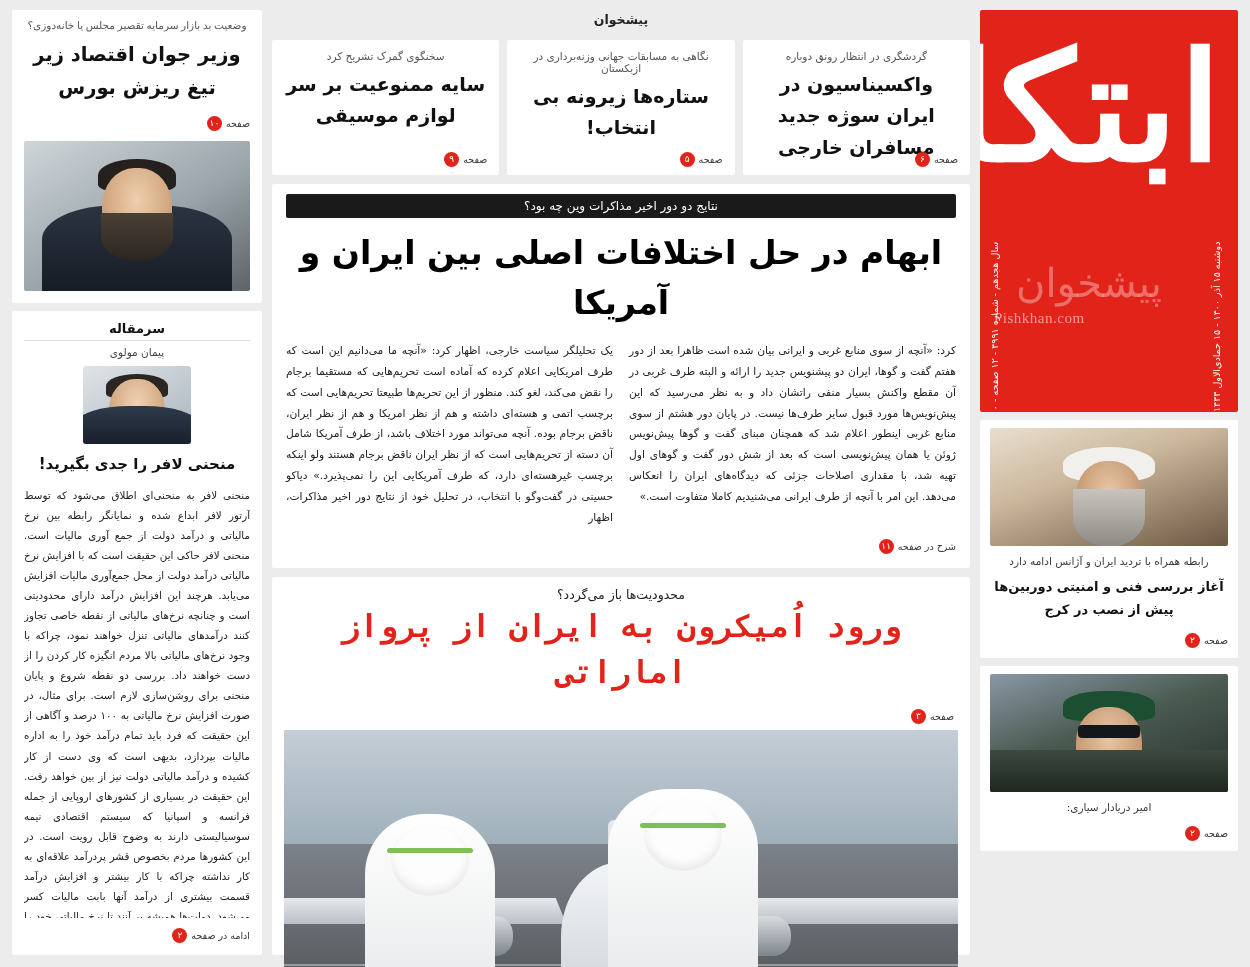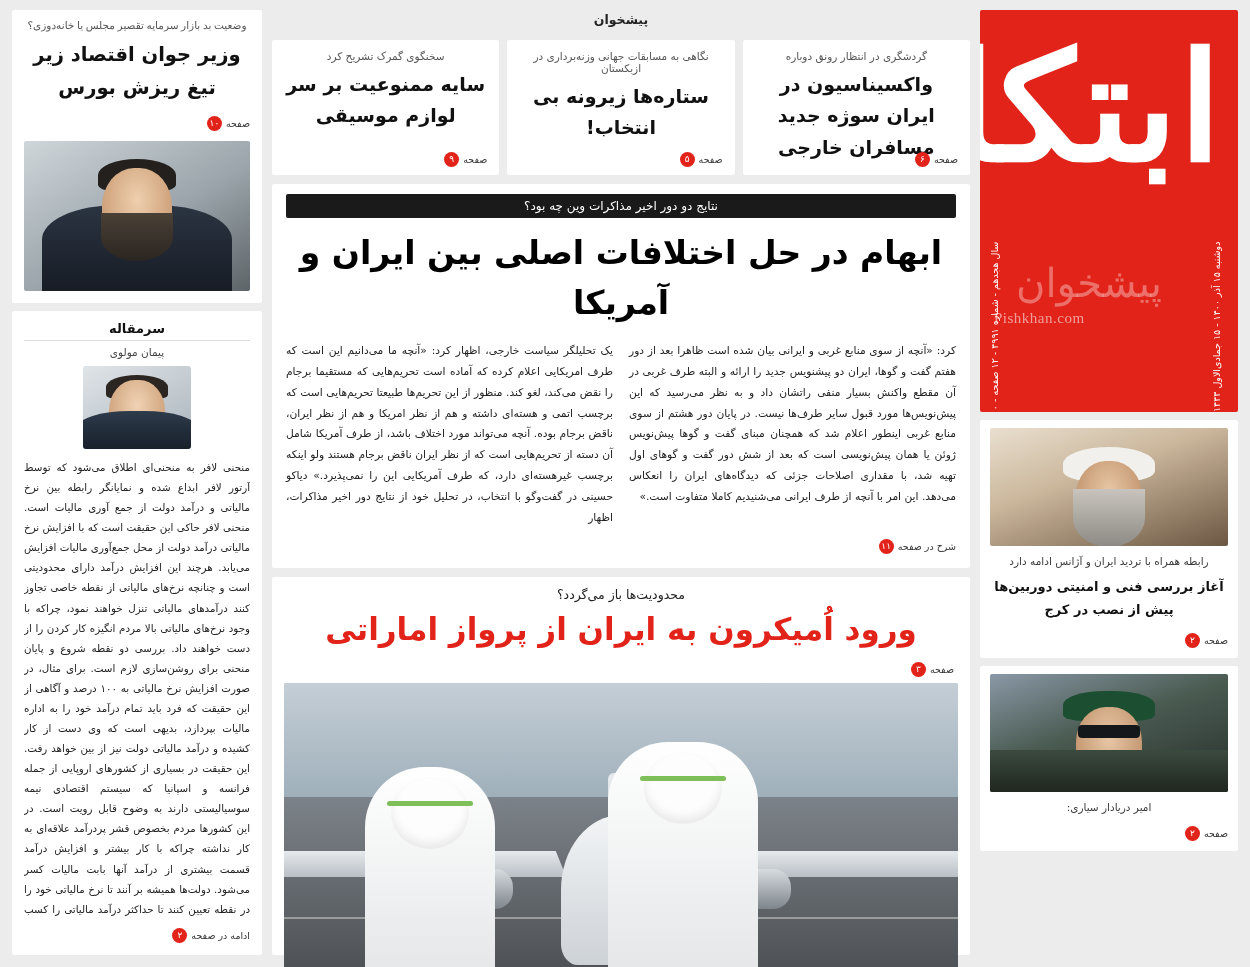--- a/index.html
+++ b/index.html
@@ -285,20 +285,21 @@
     text-align: center;
     margin-bottom: 4px;
   }
   .photo-head {
     font-size: 31px;
     font-weight: bold;
     color: #e2231a;
     text-align: center;
     line-height: 1.5;
     margin-bottom: 6px;
+    font-family: Liberation Mono, monospace;
   }
   .photo-badge-row { text-align: right; padding: 0 4px 6px 0; }
   .photo {
     position: relative;
     flex: 1 1 auto;
     min-height: 300px;
     border-radius: 2px;
     overflow: hidden;
     background: linear-gradient(#b9c4cc 0%, #9fb0bb 38%, #6d7379 39%, #54585c 100%);
   }
@@ -600,20 +601,21 @@
     </div>
 
     <div class="opinion">
       <div class="op-label">سرمقاله</div>
       <div class="op-author">پیمان مولوی</div>
       <div class="op-portrait">
         <div class="h"></div>
           <div class="f"></div>
           <div class="s"></div>
       </div>
+      <div class="op-head">منحنی لافر را جدی بگیرید!</div>
       <div class="op-body">منحنی لافر به منحنی‌ای اطلاق می‌شود که توسط آرتور لافر ابداع شده و نمایانگر رابطه بین نرخ مالیاتی و درآمد دولت از جمع آوری مالیات است. منحنی لافر حاکی این حقیقت است که با افزایش نرخ مالیاتی درآمد دولت از محل جمع‌آوری مالیات افزایش می‌یابد. هرچند این افزایش درآمد دارای محدودیتی است و چنانچه نرخ‌های مالیاتی از نقطه خاصی تجاوز کنند درآمدهای مالیاتی تنزل خواهند نمود، چراکه با وجود نرخ‌های مالیاتی بالا مردم انگیزه کار کردن را از دست خواهند داد. بررسی دو نقطه شروع و پایان منحنی برای روشن‌سازی لازم است. برای مثال، در صورت افزایش نرخ مالیاتی به ۱۰۰ درصد و آگاهی از این حقیقت که فرد باید تمام درآمد خود را به اداره مالیات بپردازد، بدیهی است که وی دست از کار کشیده و درآمد مالیاتی دولت نیز از بین خواهد رفت. این حقیقت در بسیاری از کشورهای اروپایی از جمله فرانسه و اسپانیا که سیستم اقتصادی نیمه سوسیالیستی دارند به وضوح قابل رویت است. در این کشورها مردم بخصوص قشر پردرآمد علاقه‌ای به کار نداشته چراکه با کار بیشتر و افزایش درآمد قسمت بیشتری از درآمد آنها بابت مالیات کسر می‌شود. دولت‌ها همیشه بر آنند تا نرخ مالیاتی خود را در نقطه تعیین کنند تا حداکثر درآمد مالیاتی را کسب کنند. حال برگردیم به ایران خودمان و این منحنی، وقتی که ۱۰ سال است رشد اقتصادی مملکت متوسط صفر درصد است و این داده را مرکز آمار و اتاق بازرگانی و بانک مرکزی و مرکز پژوهش‌های مجلس بارها گفته‌اند و رسانه‌های داخلی و خارجی روی آن مانور داده‌اند اند فشار مالیاتی می‌تواند غیر همتی و در نهایت مشکل ساز باشد! چرا؟</div>
       <div class="op-more">
         <span class="pg-badge">
           <span>ادامه در صفحه</span>
           <span class="pg-num">۲</span>
         </span>
       </div>
     </div>
 
   </div>

